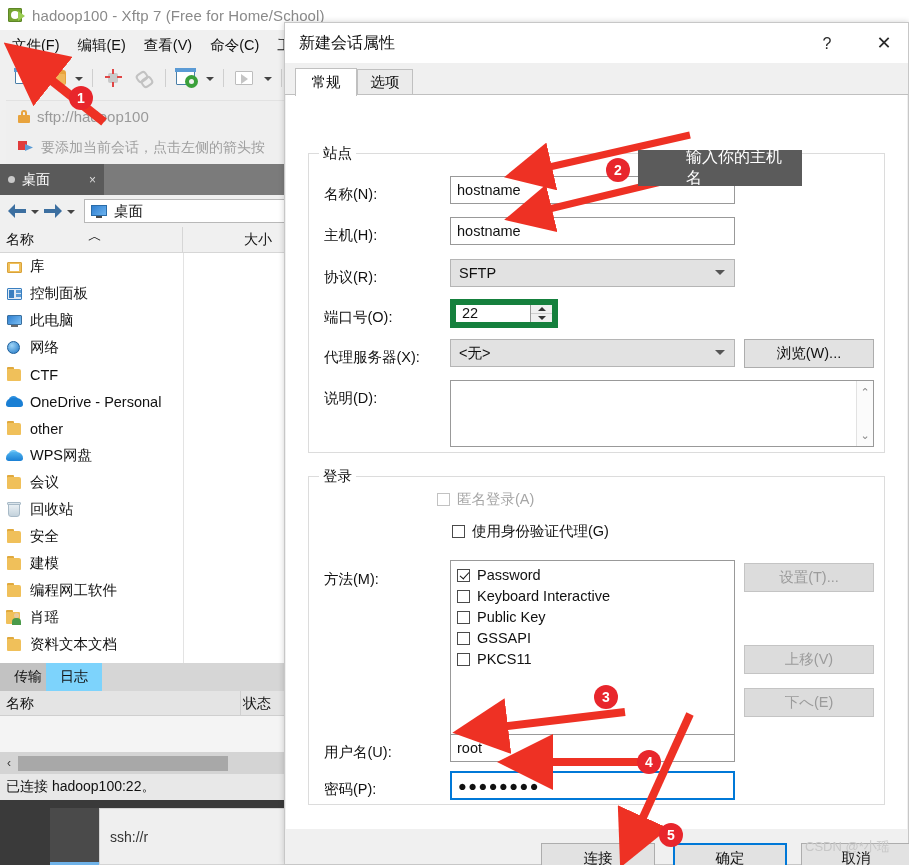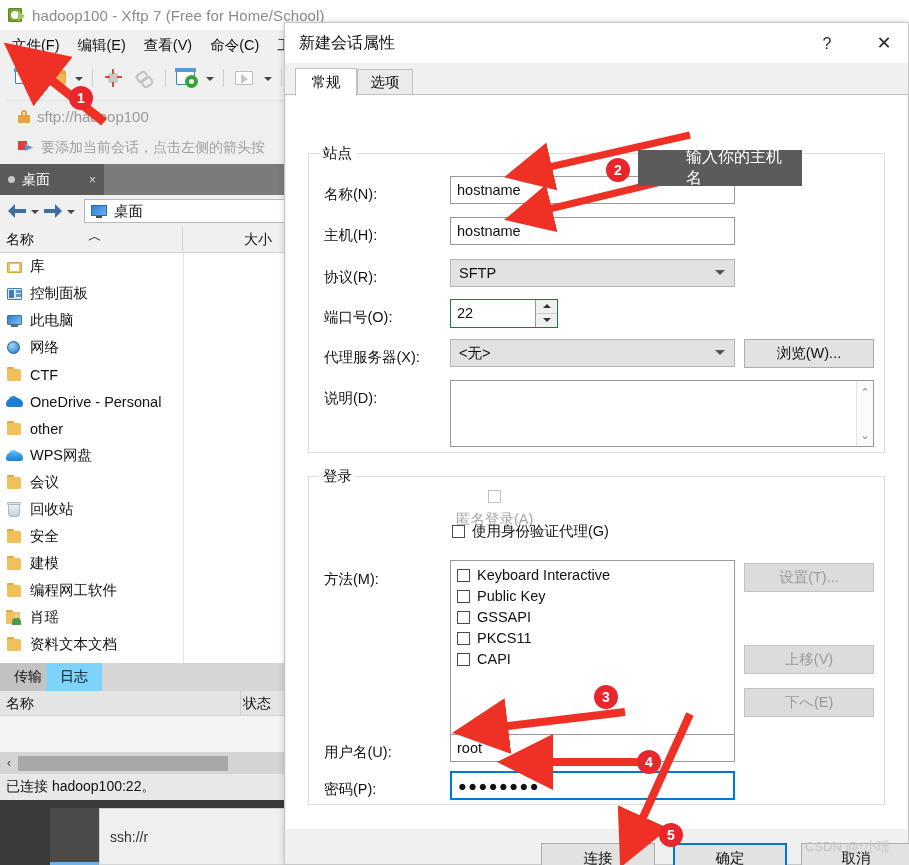--- a/index.html
+++ b/index.html
@@ -323,21 +323,21 @@
   }
   .combo .chev {
     position: absolute; right: 10px; top: 50%; margin-top: -3px;
     width: 9px; height: 6px;
   }
   .combo .chev::after {
     content:""; position:absolute; left:0; top:0;
     border-left:5px solid transparent; border-right:5px solid transparent; border-top:5px solid #555;
   }
   .spin {
-    position: absolute; background: #ffffff; border: 1px solid #15803d;
+    position: absolute; background: #ffffff; border: 6px solid #15803d;
   }
   .spin .val { position:absolute; left:6px; top:50%; margin-top:-9px; font-size:14.5px; color:#111; }
   .spin .btns { position:absolute; right:0; top:0; width:22px; height:100%;
     border-left:1px solid #999; background:#f0f0f0; }
   .spin .up, .spin .dn { position:absolute; left:0; width:21px; height:50%;
     display:flex; align-items:center; justify-content:center; }
   .spin .up { top:0; border-bottom:1px solid #cfcfcf; }
   .spin .dn { bottom:0; }
   .spin .up::after { content:""; border-left:4px solid transparent; border-right:4px solid transparent; border-bottom:4px solid #333; }
   .spin .dn::after { content:""; border-left:4px solid transparent; border-right:4px solid transparent; border-top:4px solid #333; }
@@ -719,50 +719,50 @@
         <span class="ta-scroll">
           <span class="up">⌃</span>
           <span class="dn">⌄</span>
         </span>
       </div>
 
       <div class="groupbox" style="left:22px; top:381px; width:577px; height:329px;">
         <span class="group-legend">登录</span>
       </div>
 
-      <div class="chk dim" style="left:170px; top:395px;flex-direction:column;">
+      <div class="chk dim" style="left:151px; top:395px;">
         <span class="box"></span>
         <span>匿名登录(A)</span>
       </div>
       <div class="chk" style="left:166px; top:427px;">
         <span class="box"></span>
         <span>使用身份验证代理(G)</span>
       </div>
 
       <div class="field-label" style="left:38px; top:475px;">方法(M):</div>
       <div class="listbox" style="left:164px; top:465px; width:285px; height:175px;">
         <div class="chk">
+          <span class="box checked"></span>
+          <span>Password</span>
+        </div>
+        <div class="chk">
           <span class="box"></span>
           <span>Keyboard Interactive</span>
         </div>
         <div class="chk">
           <span class="box"></span>
           <span>Public Key</span>
         </div>
         <div class="chk">
           <span class="box"></span>
           <span>GSSAPI</span>
         </div>
         <div class="chk">
           <span class="box"></span>
           <span>PKCS11</span>
-        </div>
-        <div class="chk">
-          <span class="box"></span>
-          <span>CAPI</span>
         </div>
       </div>
 
       <div class="btn disabled" style="left:458px; top:468px; width:130px; height:29px;">设置(T)...</div>
       <div class="btn disabled" style="left:458px; top:550px; width:130px; height:29px;">上移(V)</div>
       <div class="btn disabled" style="left:458px; top:593px; width:130px; height:29px;">下へ(E)</div>
 
       <div class="field-label" style="left:38px; top:648px;">用户名(U):</div>
       <div class="txtinput" style="left:164px; top:639px; width:285px; height:28px;">root</div>
 

